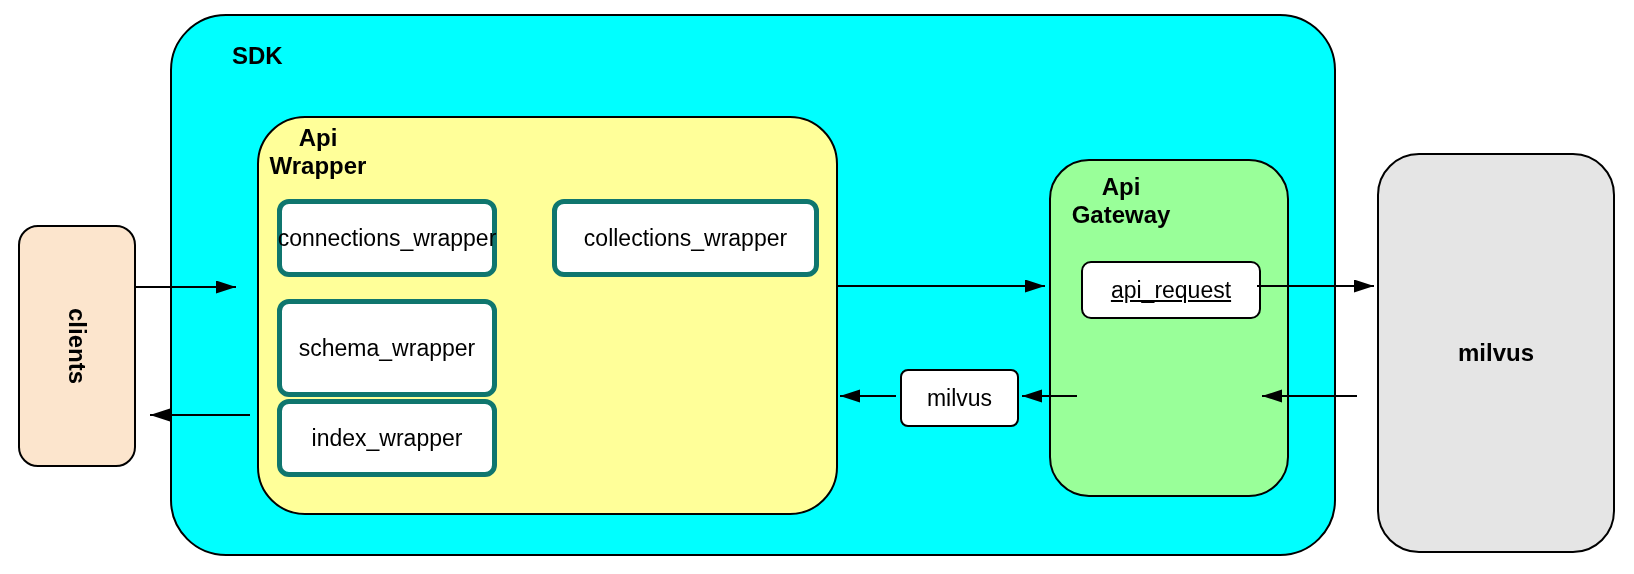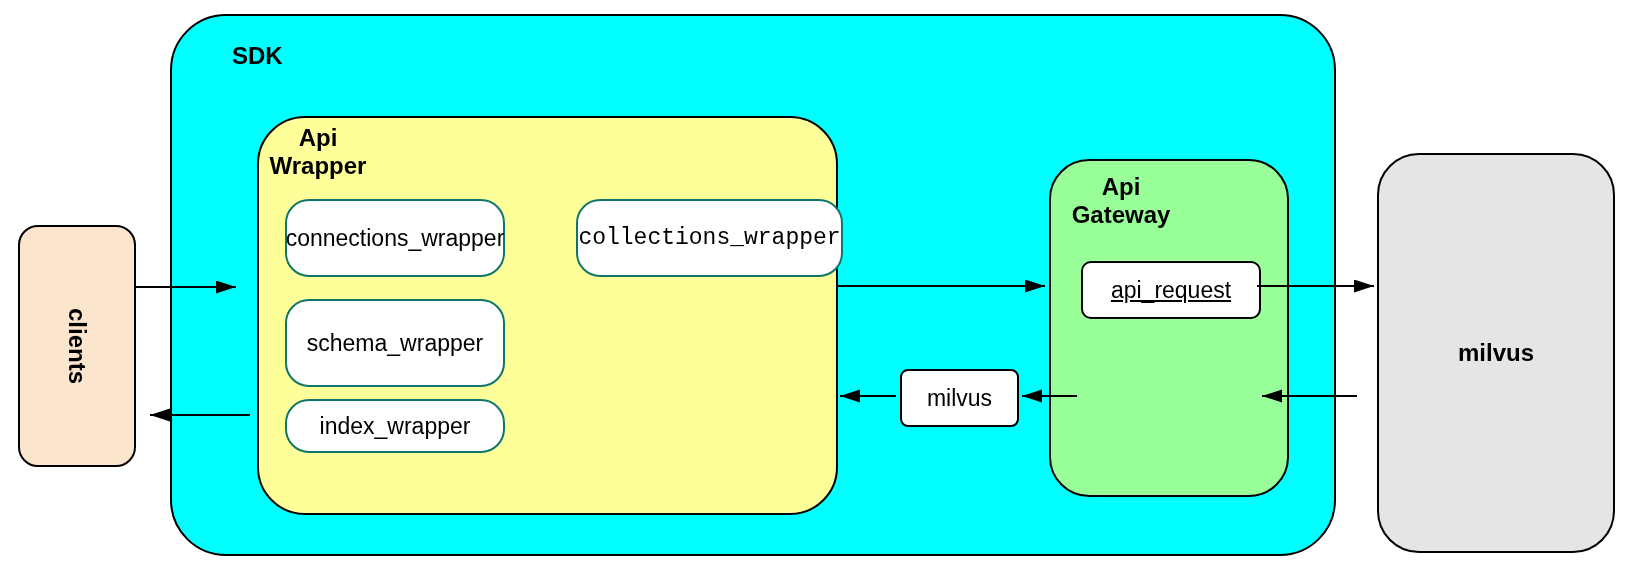--- a/index.html
+++ b/index.html
@@ -51,30 +51,29 @@
   
   .api-wrapper {
     position: absolute;
     left: 85px; top: 100px; width: 581px; height: 399px;
     border: 2px solid #000;
     border-radius: 48px;
   }
   .wrapper-label { position: absolute; left: 0px; top: 6px; width: 118px; }
   .module {
     position: absolute;
-    border: 2px solid #0f766e;
-    border-radius: 24px;
+    border: 5px solid #0f766e;
+    border-radius: 12px;
     background: #fff;
-    margin-left: 8px;
   }
   .m-col1 { left: 18px;  width: 220px; }
-  .m-col2 { left: 309px; width: 267px; font-family: Liberation Mono, monospace; }
+  .m-col2 { left: 293px; width: 267px; }
   .m-row1 { top: 81px;  height: 78px; }
-  .m-row2 { top: 181px; height: 88px; }
-  .m-row3 { top: 281px; height: 54px; }
+  .m-row2 { top: 181px; height: 98px; }
+  .m-row3 { top: 281px; height: 78px; }
   
   .checker {
     position: absolute;
     left: 728px; top: 353px; width: 119px; height: 58px;
     border: 2px solid #000; border-radius: 8px;
     background: #fff;
   }
   
   .api-gateway {
     position: absolute;

